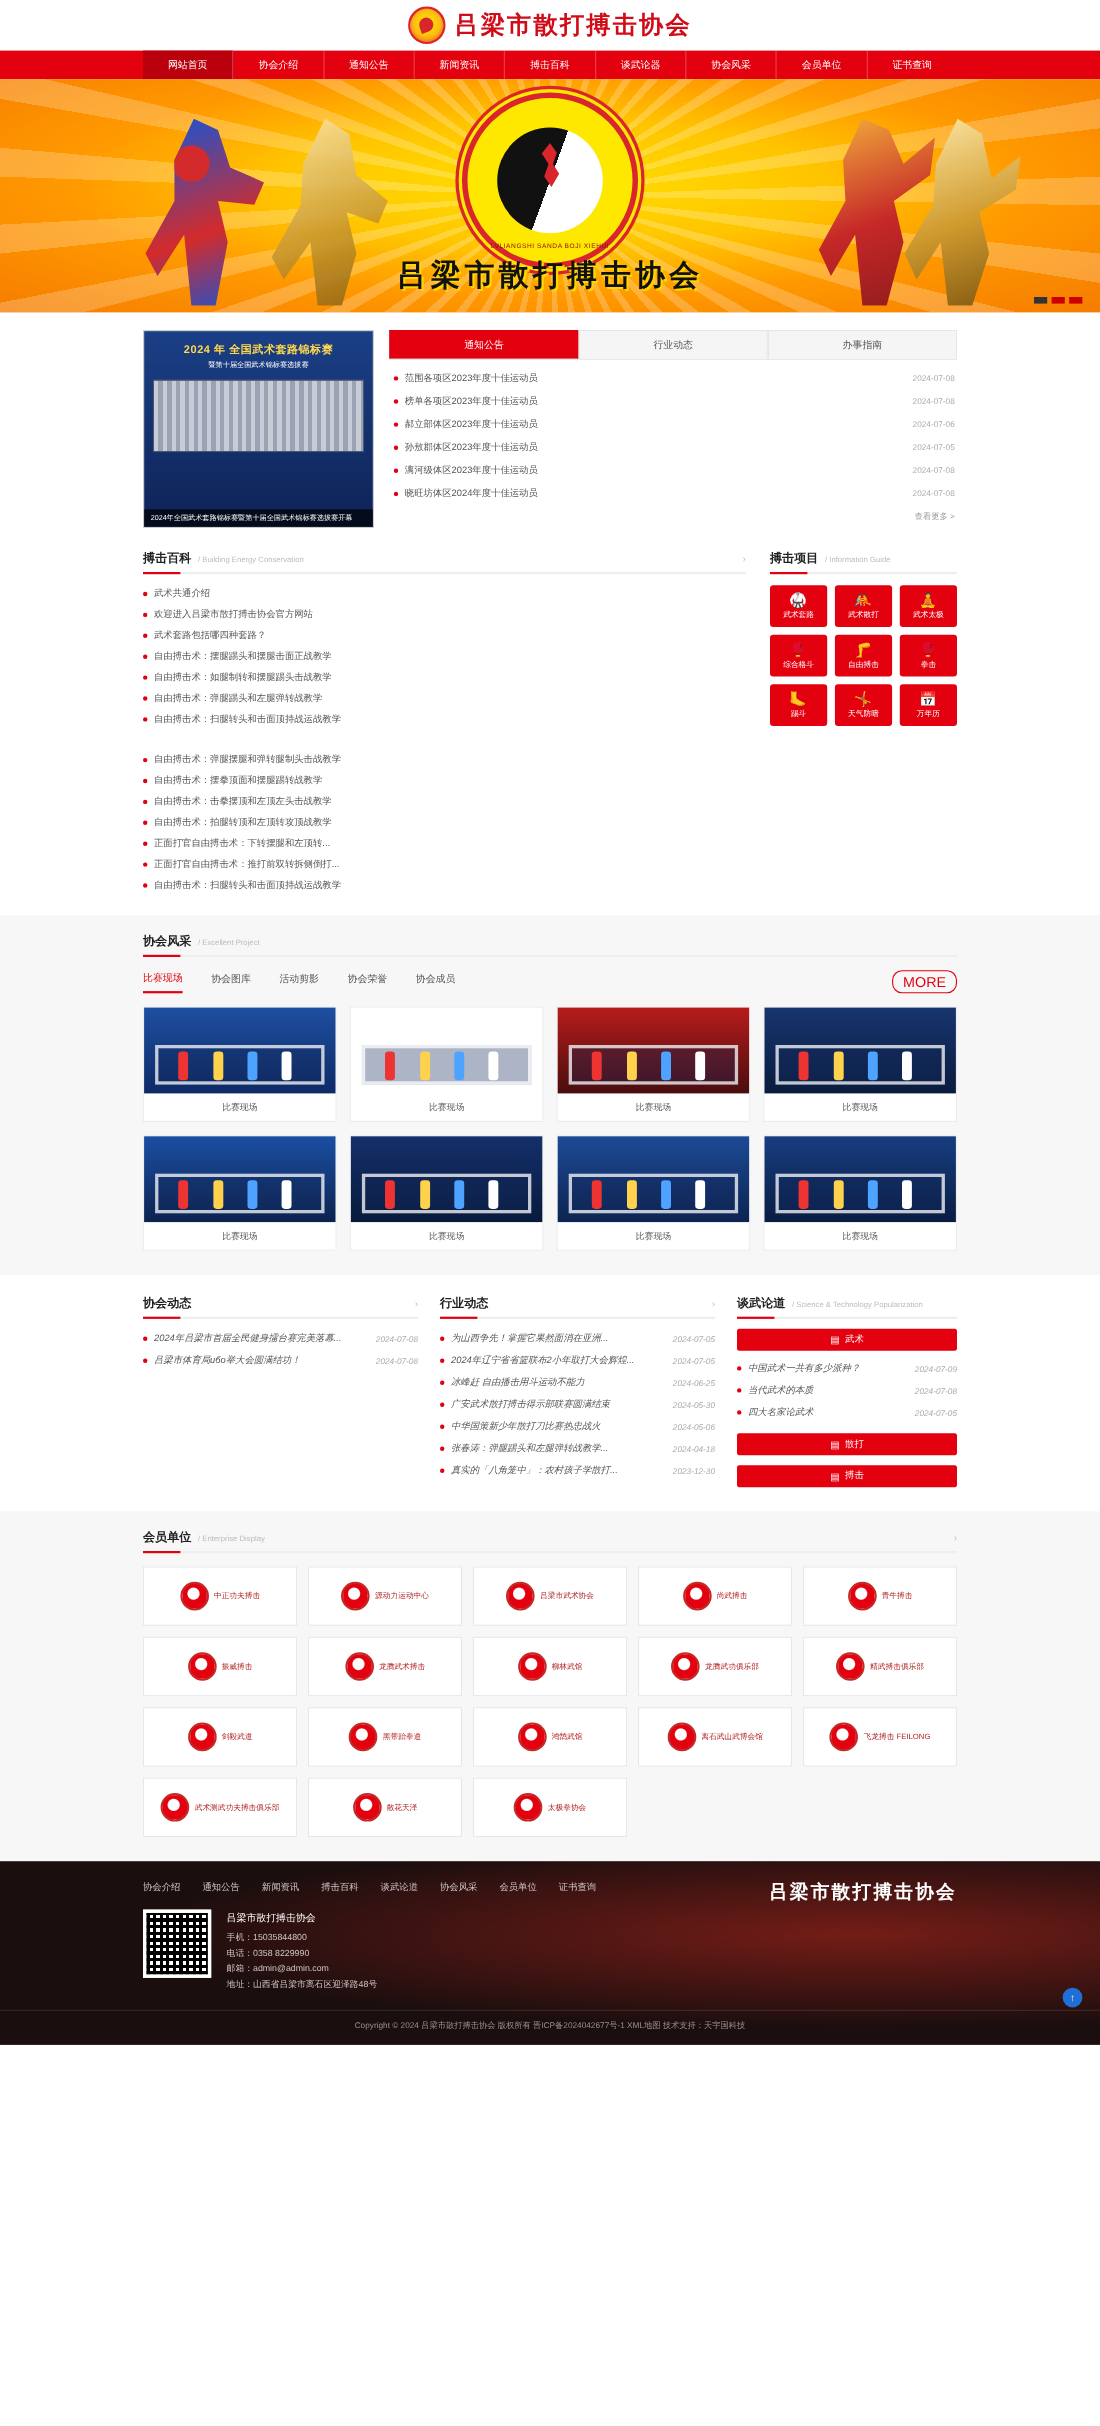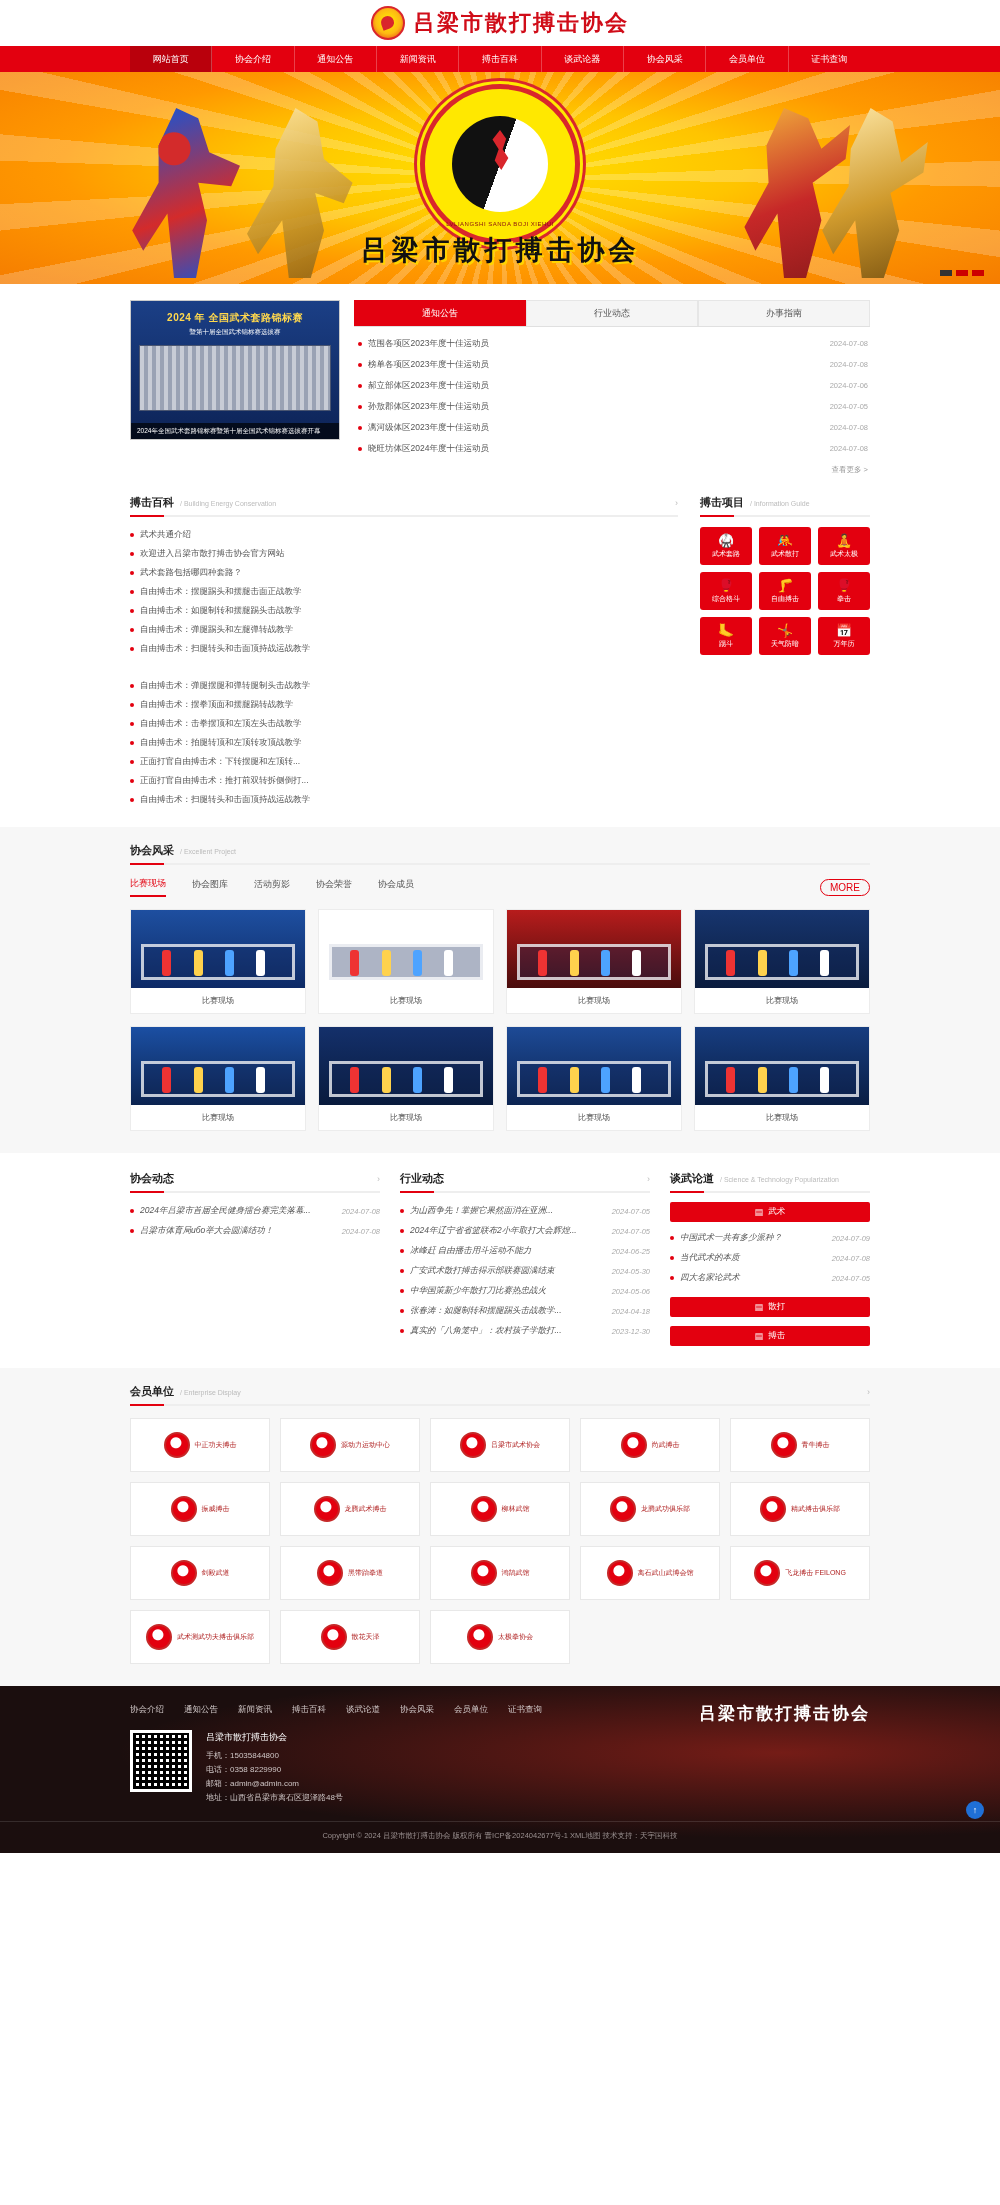--- a/index.html
+++ b/index.html
@@ -115,21 +115,21 @@
     white-space: nowrap;
   }
   .banner-dots { position: absolute; right: 16px; bottom: 8px; display: flex; gap: 4px; }
   .banner-dots i { width: 12px; height: 6px; background: #c00; display: block; }
   .banner-dots i.on { background: #333; }
 
   
   .news { padding: 16px 0 10px; }
   .news .wrap { display: flex; gap: 14px; }
   .news-img {
-    width: 210px; height: 140px; flex: none; position: relative;
+    width: 210px; height: 180px; flex: none; position: relative;
     background: linear-gradient(#1b3f86, #0d2356);
     border: 1px solid #ccc; overflow: hidden;
   }
   .news-img .ni-title {
     color: #ffd84d; font-size: 10px; font-weight: bold; text-align: center;
     margin-top: 10px; letter-spacing: .5px;
   }
   .news-img .ni-sub {
     color: #fff; font-size: 6.5px; text-align: center; margin-top: 3px;
   }
@@ -194,21 +194,21 @@
   .prog-item .gi { font-size: 13px; line-height: 1; }
   .prog-item .gl { font-size: 7px; }
 
   
   .gallery { background: #f7f7f7; padding: 16px 0 22px; }
   .gal-tabs { display: flex; align-items: center; gap: 26px; padding: 12px 0 0; }
   .gal-tabs .gt { font-size: 9px; color: #555; padding-bottom: 5px; }
   .gal-tabs .gt.active { color: #e3000f; border-bottom: 2px solid #e3000f; }
   .gal-more {
     margin-left: auto; border: 1px solid #e3000f; color: #e3000f;
-    font-size: 10px; border-radius: 9px; padding: 2px 9px;
+    font-size: 13px; border-radius: 9px; padding: 2px 9px;
   }
   .gal-grid { display: grid; grid-template-columns: repeat(4, 1fr); gap: 12px; padding-top: 12px; }
   .gal-card { background: #fff; border: 1px solid #ececec; }
   .gal-thumb { height: 78px; position: relative; overflow: hidden; }
   .gal-thumb .ring {
     position: absolute; left: 6%; right: 6%; bottom: 10%; height: 46%;
     border: 3px solid rgba(255,255,255,.75); background: rgba(20,40,90,.35);
   }
   .gal-thumb .p { position: absolute; bottom: 16%; width: 9px; height: 26px; border-radius: 3px; }
   .gal-cap { text-align: center; font-size: 8px; color: #555; padding: 7px 0; }
@@ -652,21 +652,21 @@
               <span class="t">广安武术散打搏击得示部联赛圆满结束</span>
               <span class="d">2024-05-30</span>
             </li>
             <li>
               <span class="dot"></span>
               <span class="t">中华国策新少年散打刀比赛热忠战火</span>
               <span class="d">2024-05-06</span>
             </li>
             <li>
               <span class="dot"></span>
-              <span class="t">张春涛：如腿制转和摆腿踢头击战教学...</span>
+              <span class="t">张春涛：弹腿踢头和左腿弹转战教学...</span>
               <span class="d">2024-04-18</span>
             </li>
             <li>
               <span class="dot"></span>
               <span class="t">真实的「八角笼中」：农村孩子学散打...</span>
               <span class="d">2023-12-30</span>
             </li>
           </ul>
       </div>
       <div class="col narrow">

